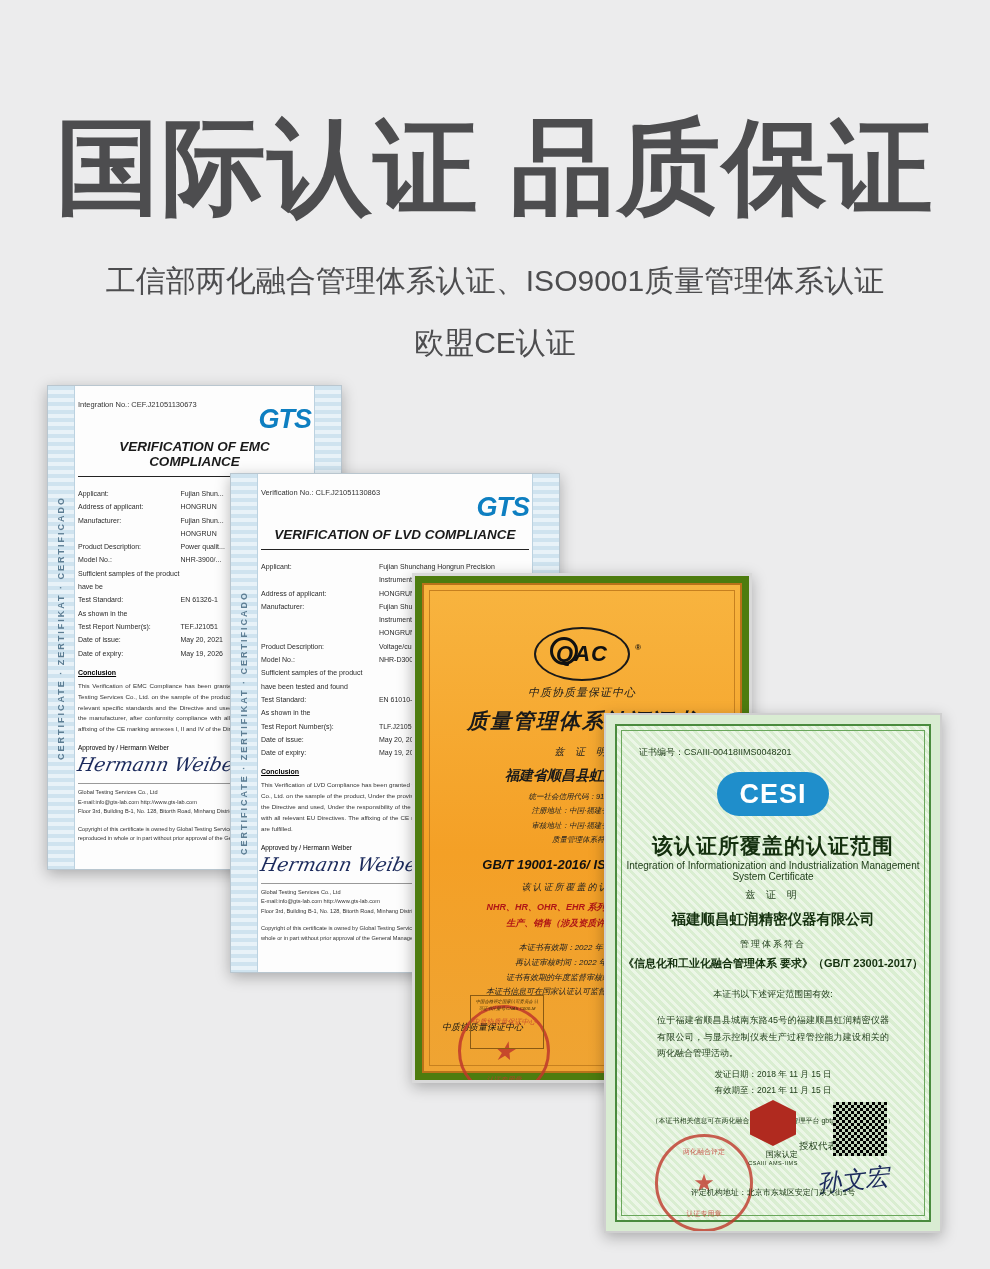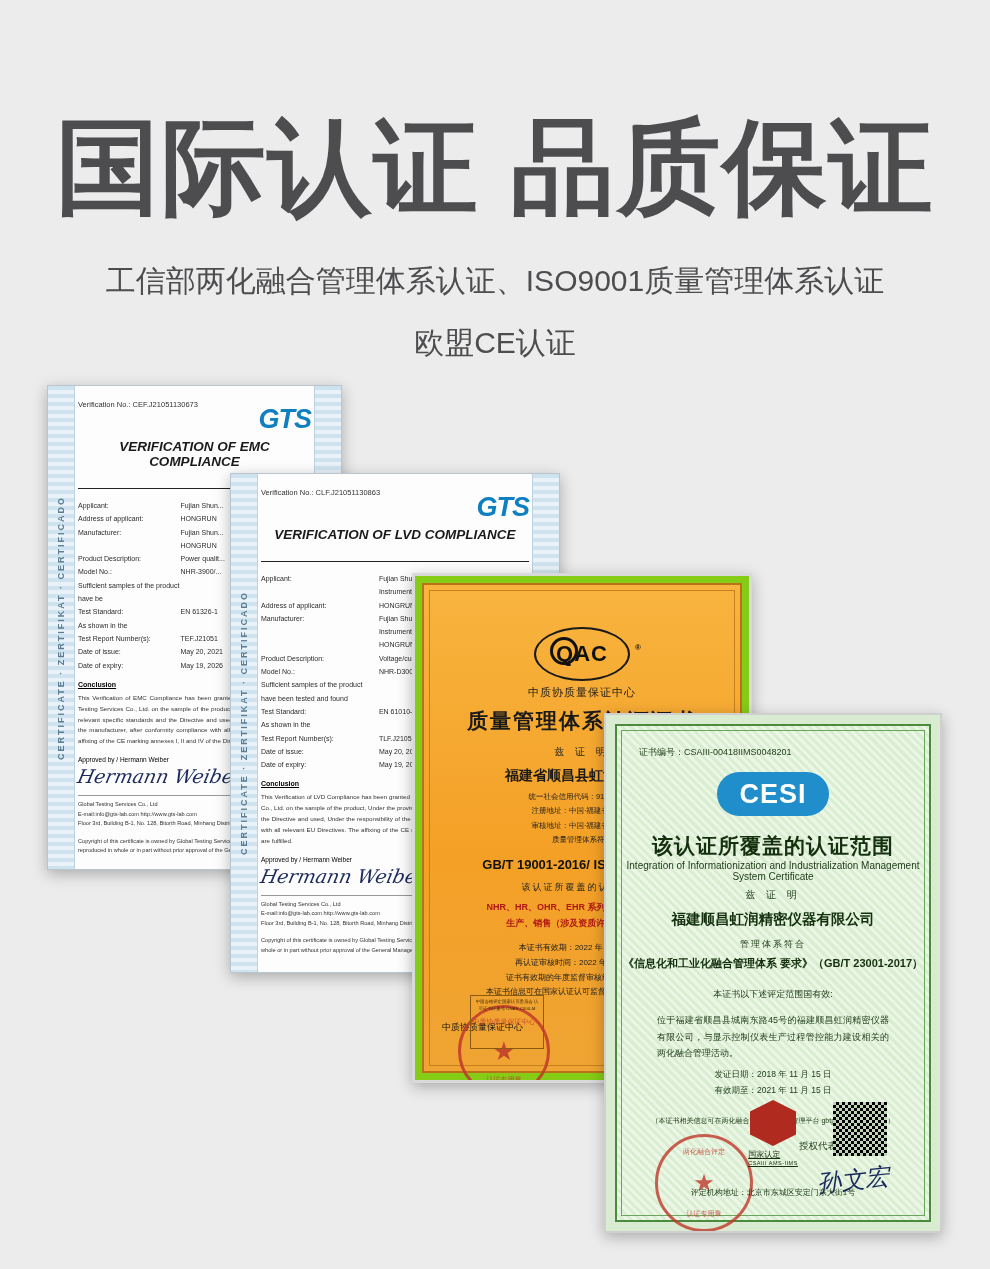--- a/index.html
+++ b/index.html
@@ -117,21 +117,21 @@
     margin-top: 4px;
   }
   .gts-title {
     margin-top: 30px;
     font-size: 13.5px;
     font-weight: 700;
     font-style: italic;
     text-align: center;
     color: #1a1a1a;
     border-bottom: 1px solid #222;
-    padding-bottom: 19px;
+    padding-bottom: 7px;
   }
   .row {
     display: flex;
     font-size: 7px;
     color: #2b2b2b;
     line-height: 1.9;
   }
   .row .k { width: 44%; flex: 0 0 44%; }
   .row .v { flex: 1; }
   .rows { margin-top: 10px; }
@@ -177,23 +177,24 @@
     bottom: 96px;
     font-size: 34px;
     font-weight: 700;
     color: #111;
     letter-spacing: -3px;
     font-family: "DejaVu Sans", sans-serif;
   }
 
   
   .qac {
-    background: #84cc16;
+    background: #4d7c0f;
     border: 3px solid #d9d9d9;
     padding: 7px;
+    font-style: italic;
   }
   .qac-inner {
     position: absolute;
     inset: 7px;
     border: 2px solid #b9721a;
     background: linear-gradient(180deg,#f8b43f 0%, #f4a026 55%, #efa433 100%);
   }
   .qac-inner::before{
     content:"";
     position:absolute;
@@ -583,23 +584,22 @@
     background: #b02a1f;
     clip-path: polygon(50% 0,100% 25%,100% 75%,50% 100%,0 75%,0 25%);
   }
   .cesi-hex-label {
     position: absolute;
     left: 50%;
     transform: translateX(-50%);
     bottom: 54px;
     font-size: 8px;
     color: #14300e;
-    text-align: left;
+    text-align: right;
     white-space: nowrap;
-    text-decoration: underline;
   }
   .cesi-hex-label small { display: block; font-size: 5.5px; letter-spacing: .5px; }
   .qrcode {
     position: absolute;
     right: 42px;
     bottom: 64px;
     width: 54px;
     height: 54px;
     background:
       repeating-linear-gradient(0deg,#1b1b1b 0 3px, #dcefd4 3px 6px),
@@ -626,21 +626,21 @@
 
   <div class="cert gts" style="left:47px; top:360px; width:295px; height:485px;">
     <div class="side left">
       <span>CERTIFICATE · ZERTIFIKAT · CERTIFICADO</span>
     </div>
     <div class="side right">
       <span>CERTIFICATE · ZERTIFIKAT · CERTIFICADO</span>
     </div>
     <div class="body">
       <div class="gts-logo">GTS</div>
-      <div class="gts-verif">Verification No.:  CEF.J21051130673</div>
+      <div class="gts-verif">Integration No.:  CEF.J21051130673</div>
       <div class="gts-title">VERIFICATION OF EMC COMPLIANCE</div>
       <div class="rows">
         <div class="row">
             <div class="k">Applicant:</div>
             <div class="v">Fujian Shun...</div>
           </div>
         <div class="row">
             <div class="k">Address of applicant:</div>
             <div class="v">HONGRUN</div>
           </div>

